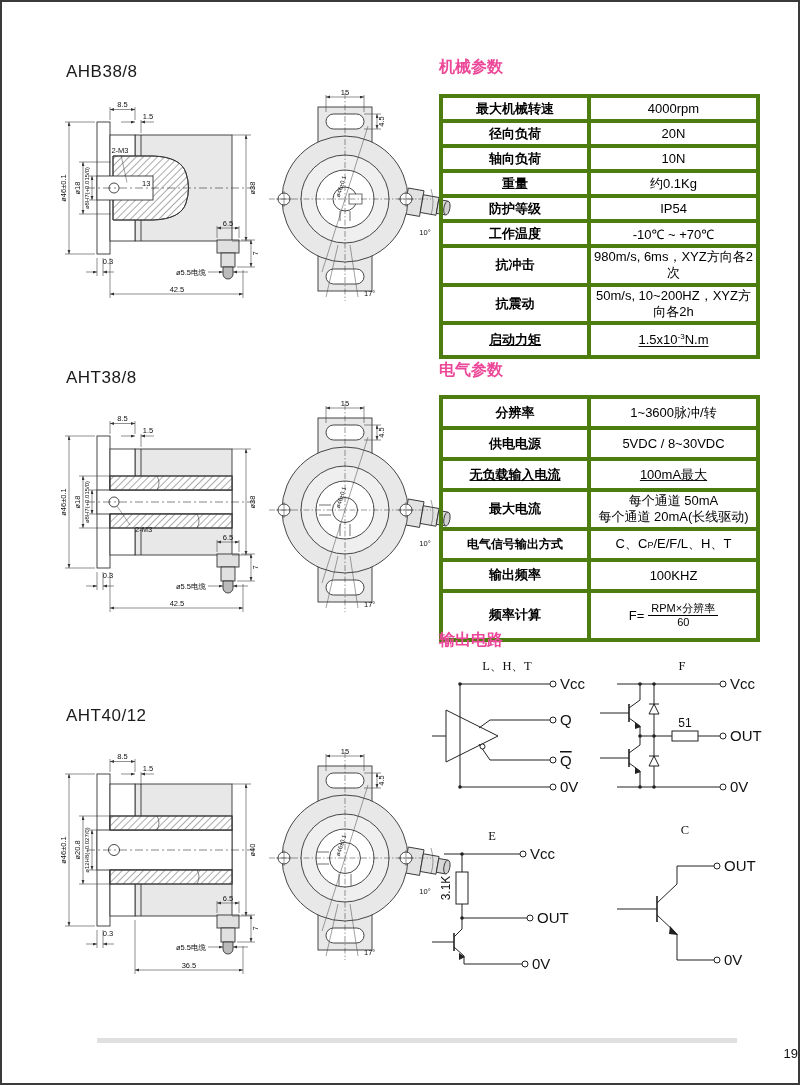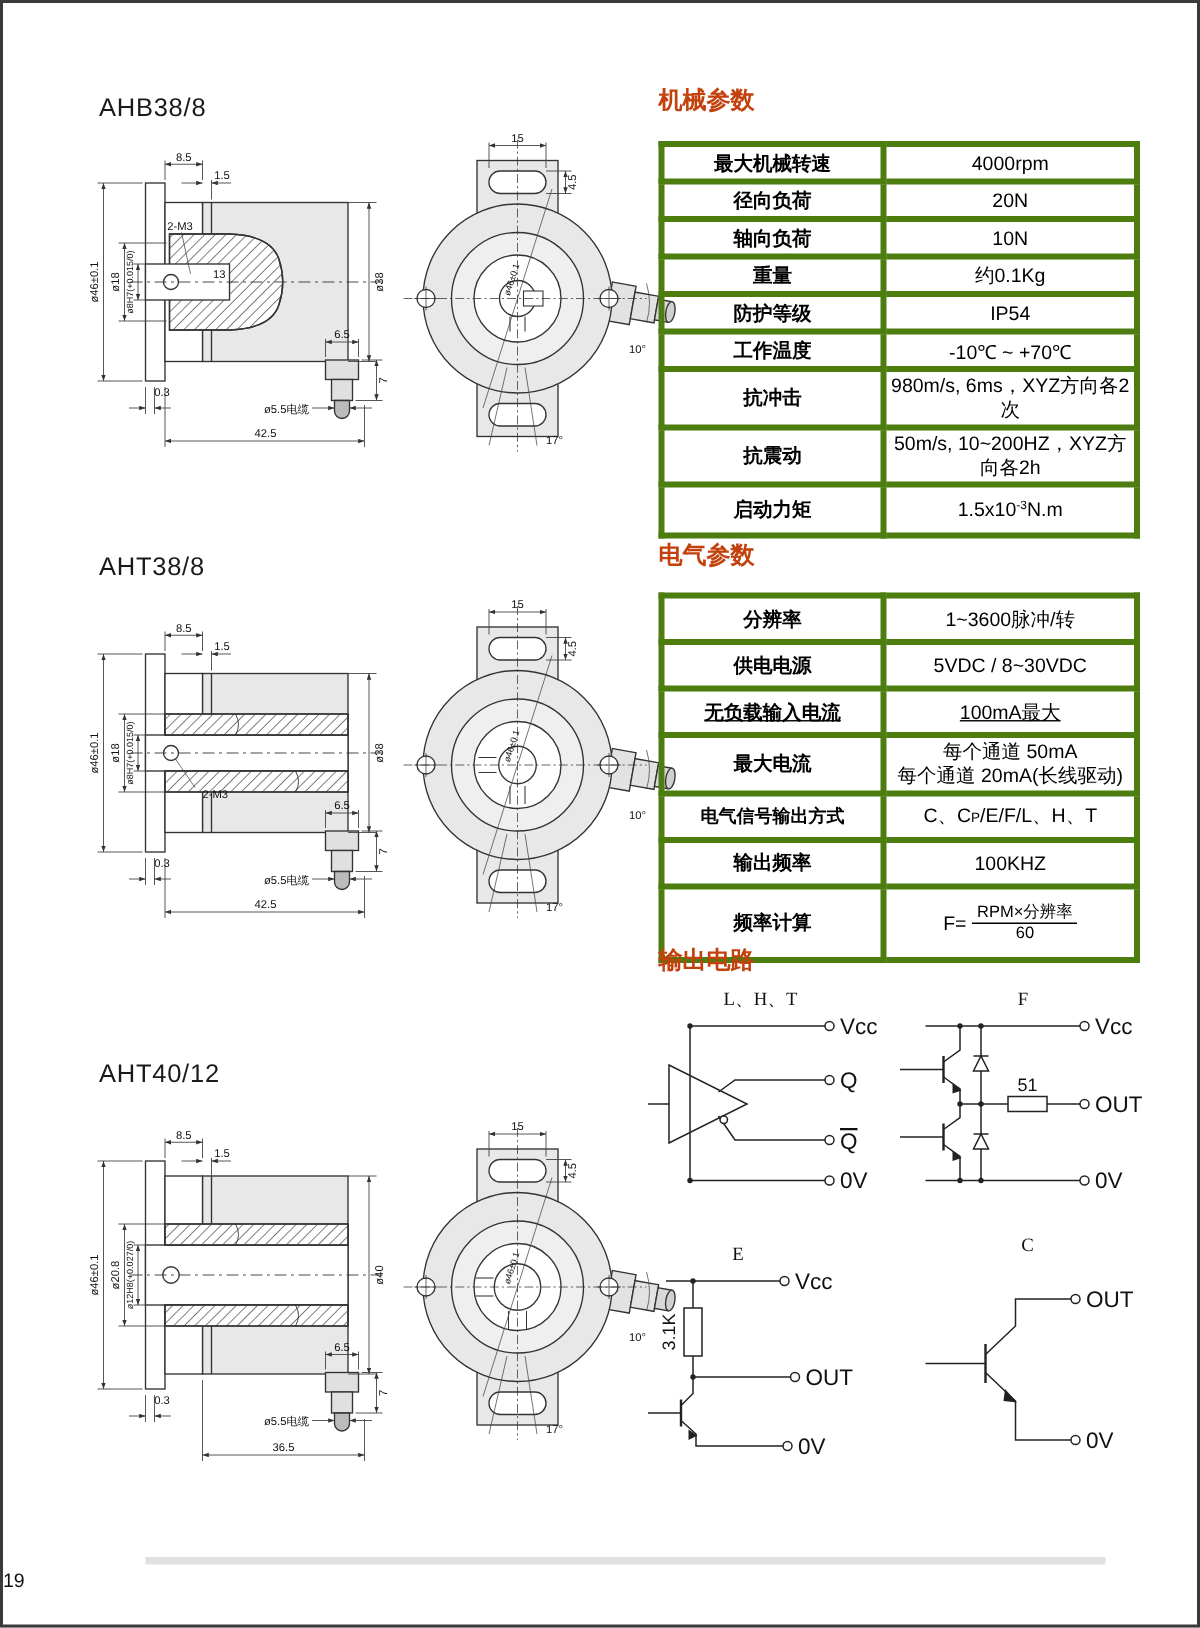--- a/index.html
+++ b/index.html
@@ -1,42 +1,42 @@
 <!DOCTYPE html>
 <html><head>
 <meta charset="utf-8">
 <style>
   * { margin:0; padding:0; box-sizing:border-box; }
   body { background:#888; font-family:"Liberation Sans", sans-serif; }
   .page { position:relative; width:800px; height:1085px; background:#fff;
           border:2px solid #3a3a3a; margin:0 auto; overflow:hidden;
           font-family:"Liberation Sans", sans-serif; color:#111; }
   .model-title { position:absolute; font-size:17px; letter-spacing:.5px; color:#1a1a1a; }
-  .sec-title { position:absolute; font-size:16px; font-weight:bold; color:#c2410c; }
+  .sec-title { position:absolute; font-size:16px; font-weight:bold; color:#ec4899; }
   table.params { position:absolute; border-collapse:collapse; table-layout:fixed; width:317px; }
   table.params td { border:4px solid #4d7c0f; text-align:center; vertical-align:middle;
                     font-size:13px; padding:1px 2px; color:#000; }
   td.lbl { width:148px; font-weight:bold; }
   td.val { width:169px;margin-left:36px; }
   .small { font-size:10.5px; line-height:1.25; }
   .subP { font-size:9px; }
   .sup { font-size:8px; vertical-align:super; }
   .frac-wrap { display:inline-flex; align-items:center; gap:4px; justify-content:center; }
   .frac { display:inline-block; text-align:center; font-size:11px; line-height:1.15; }
   .frac .num { border-bottom:1px solid #000; padding:0 3px; display:block; }
   svg { position:absolute; overflow:visible; }
   svg text { font-family:"Liberation Sans", sans-serif; fill:#111; }
   .dt { font-size:7.5px; }
   .dts { font-size:6px; }
   .mt { font-size:7.5px; }
   .ct { font-size:15px; }
   .cl { font-size:12.5px; font-family:"Liberation Serif", serif; }
   .cr { font-size:12px; }
   .footer-bar { position:absolute; left:95px; top:1036px; width:640px; height:5px; background:#e0e0e0; }
-  .page-num { position:absolute; left:0; top:1044px; width:100%; text-align:left; font-size:13px; }
+  .page-num { position:absolute; left:0; top:1044px; width:100%; text-align:right; font-size:13px; }
 </style>
 </head>
 <body>
 
 <div class="page">
 
   <div class="model-title" style="left:64px; top:60px;">AHB38/8</div>
   <div class="model-title" style="left:64px; top:366px;">AHT38/8</div>
   <div class="model-title" style="left:64px; top:704px;">AHT40/12</div>
 
@@ -488,21 +488,21 @@
       <td class="val">-10℃ ~ +70℃</td>
         </tr>
     <tr style="height:25px;">
       <td class="lbl">抗冲击</td>
       <td class="val small">980m/s, 6ms，XYZ方向各2次</td>
         </tr>
     <tr style="height:25px;">
       <td class="lbl">抗震动</td>
       <td class="val small">50m/s, 10~200HZ，XYZ方向各2h</td>
         </tr>
-    <tr style="height:34px;">
+    <tr style="height:34px;text-decoration:underline;">
       <td class="lbl">启动力矩</td>
       <td class="val"><span>1.5x10</span><span class="sup">-3</span><span>N.m</span></td>
         </tr>
   </tbody>
     </table>
 
   <div class="sec-title" style="left:437px; top:358px;">电气参数</div>
   <table class="params" style="left:437px; top:393px;">
     <tbody>
         <tr style="height:31px;">

